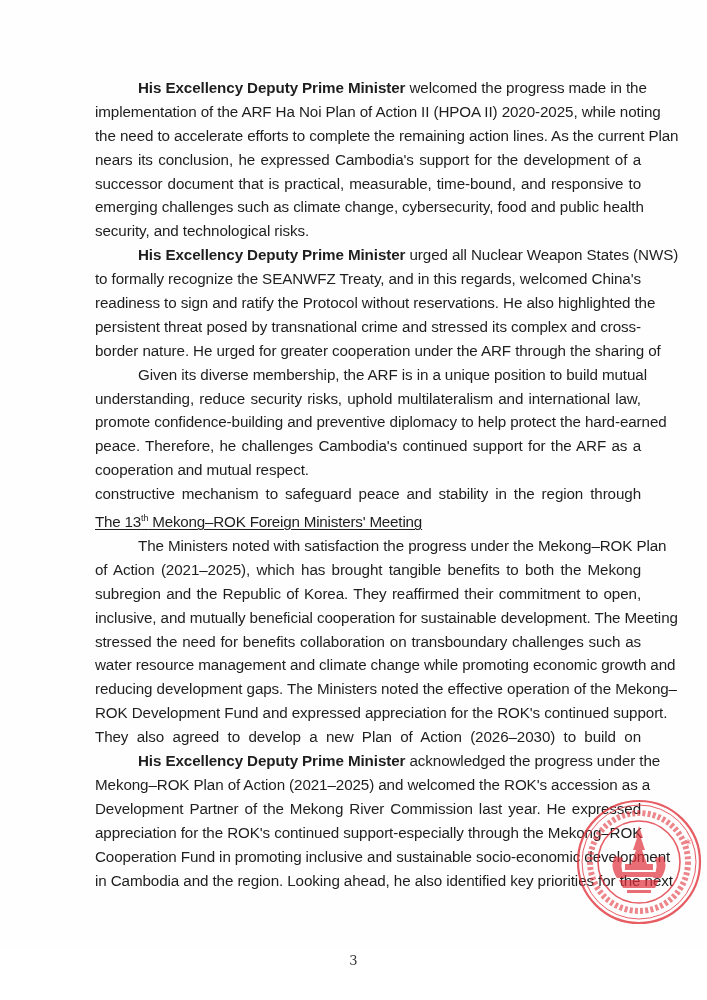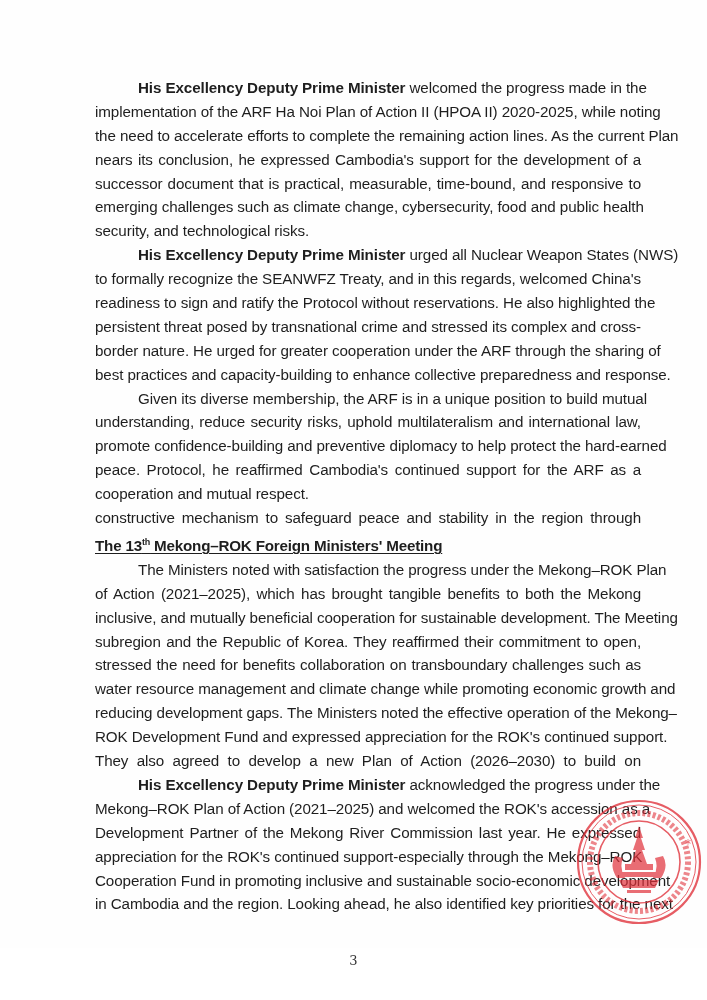--- a/index.html
+++ b/index.html
@@ -57,21 +57,20 @@
     }
     .heading sup {
       font-size: 9px;
       vertical-align: 6px;
       line-height: 0;
     }
     .heading-line {
       height: 24px;
       line-height: 24px;
       margin-top: 4px;
-      font-weight: bold;
     }
     .page-number {
       position: absolute;
       left: 0;
       width: 707px;
       top: 953px;
       text-align: center;
       font-family: "DejaVu Serif", serif;
       font-size: 13px;
       color: #333;
@@ -102,41 +101,40 @@
       <span class="line">emerging challenges such as climate change, cybersecurity, food and public health</span>
       <span class="line last">security, and technological risks.</span>
     </div>
 
     <div>
       <span class="line indent"><span class="bold">His Excellency Deputy Prime Minister</span><span> urged all Nuclear Weapon States (NWS)</span></span>
       <span class="line">to formally recognize the SEANWFZ Treaty, and in this regards, welcomed China's</span>
       <span class="line">readiness to sign and ratify the Protocol without reservations. He also highlighted the</span>
       <span class="line">persistent threat posed by transnational crime and stressed its complex and cross-</span>
       <span class="line">border nature. He urged for greater cooperation under the ARF through the sharing of</span>
-      <span class="line last">best practices and capacity-building to enhance collective preparedness and response.</span>
     </div>
 
     <div>
       <span class="line indent">Given its diverse membership, the ARF is in a unique position to build mutual</span>
       <span class="line">understanding, reduce security risks, uphold multilateralism and international law,</span>
       <span class="line">promote confidence-building and preventive diplomacy to help protect the hard-earned</span>
-      <span class="line">peace. Protocol, he reaffirmed Cambodia's continued support for the ARF as a</span>
+      <span class="line">peace. Therefore, he challenges Cambodia's continued support for the ARF as a</span>
       <span class="line last">cooperation and mutual respect.</span>
       <span class="line">constructive mechanism to safeguard peace and stability in the region through</span>
     </div>
 
     <div class="heading-line">
       <span class="heading"><span>The 13</span><sup>th</sup><span> Mekong–ROK Foreign Ministers' Meeting</span></span>
     </div>
 
     <div>
       <span class="line indent">The Ministers noted with satisfaction the progress under the Mekong–ROK Plan</span>
       <span class="line">of Action (2021–2025), which has brought tangible benefits to both the Mekong</span>
+      <span class="line">subregion and the Republic of Korea. They reaffirmed their commitment to open,</span>
       <span class="line">inclusive, and mutually beneficial cooperation for sustainable development. The Meeting</span>
-      <span class="line">subregion and the Republic of Korea. They reaffirmed their commitment to open,</span>
       <span class="line">stressed the need for benefits collaboration on transboundary challenges such as</span>
       <span class="line">water resource management and climate change while promoting economic growth and</span>
       <span class="line">reducing development gaps. The Ministers noted the effective operation of the Mekong–</span>
       <span class="line">ROK Development Fund and expressed appreciation for the ROK's continued support.</span>
       <span class="line">They also agreed to develop a new Plan of Action (2026–2030) to build on</span>
     </div>
 
     <div>
       <span class="line indent"><span class="bold">His Excellency Deputy Prime Minister</span><span> acknowledged the progress under the</span></span>
       <span class="line">Mekong–ROK Plan of Action (2021–2025) and welcomed the ROK's accession as a</span>

